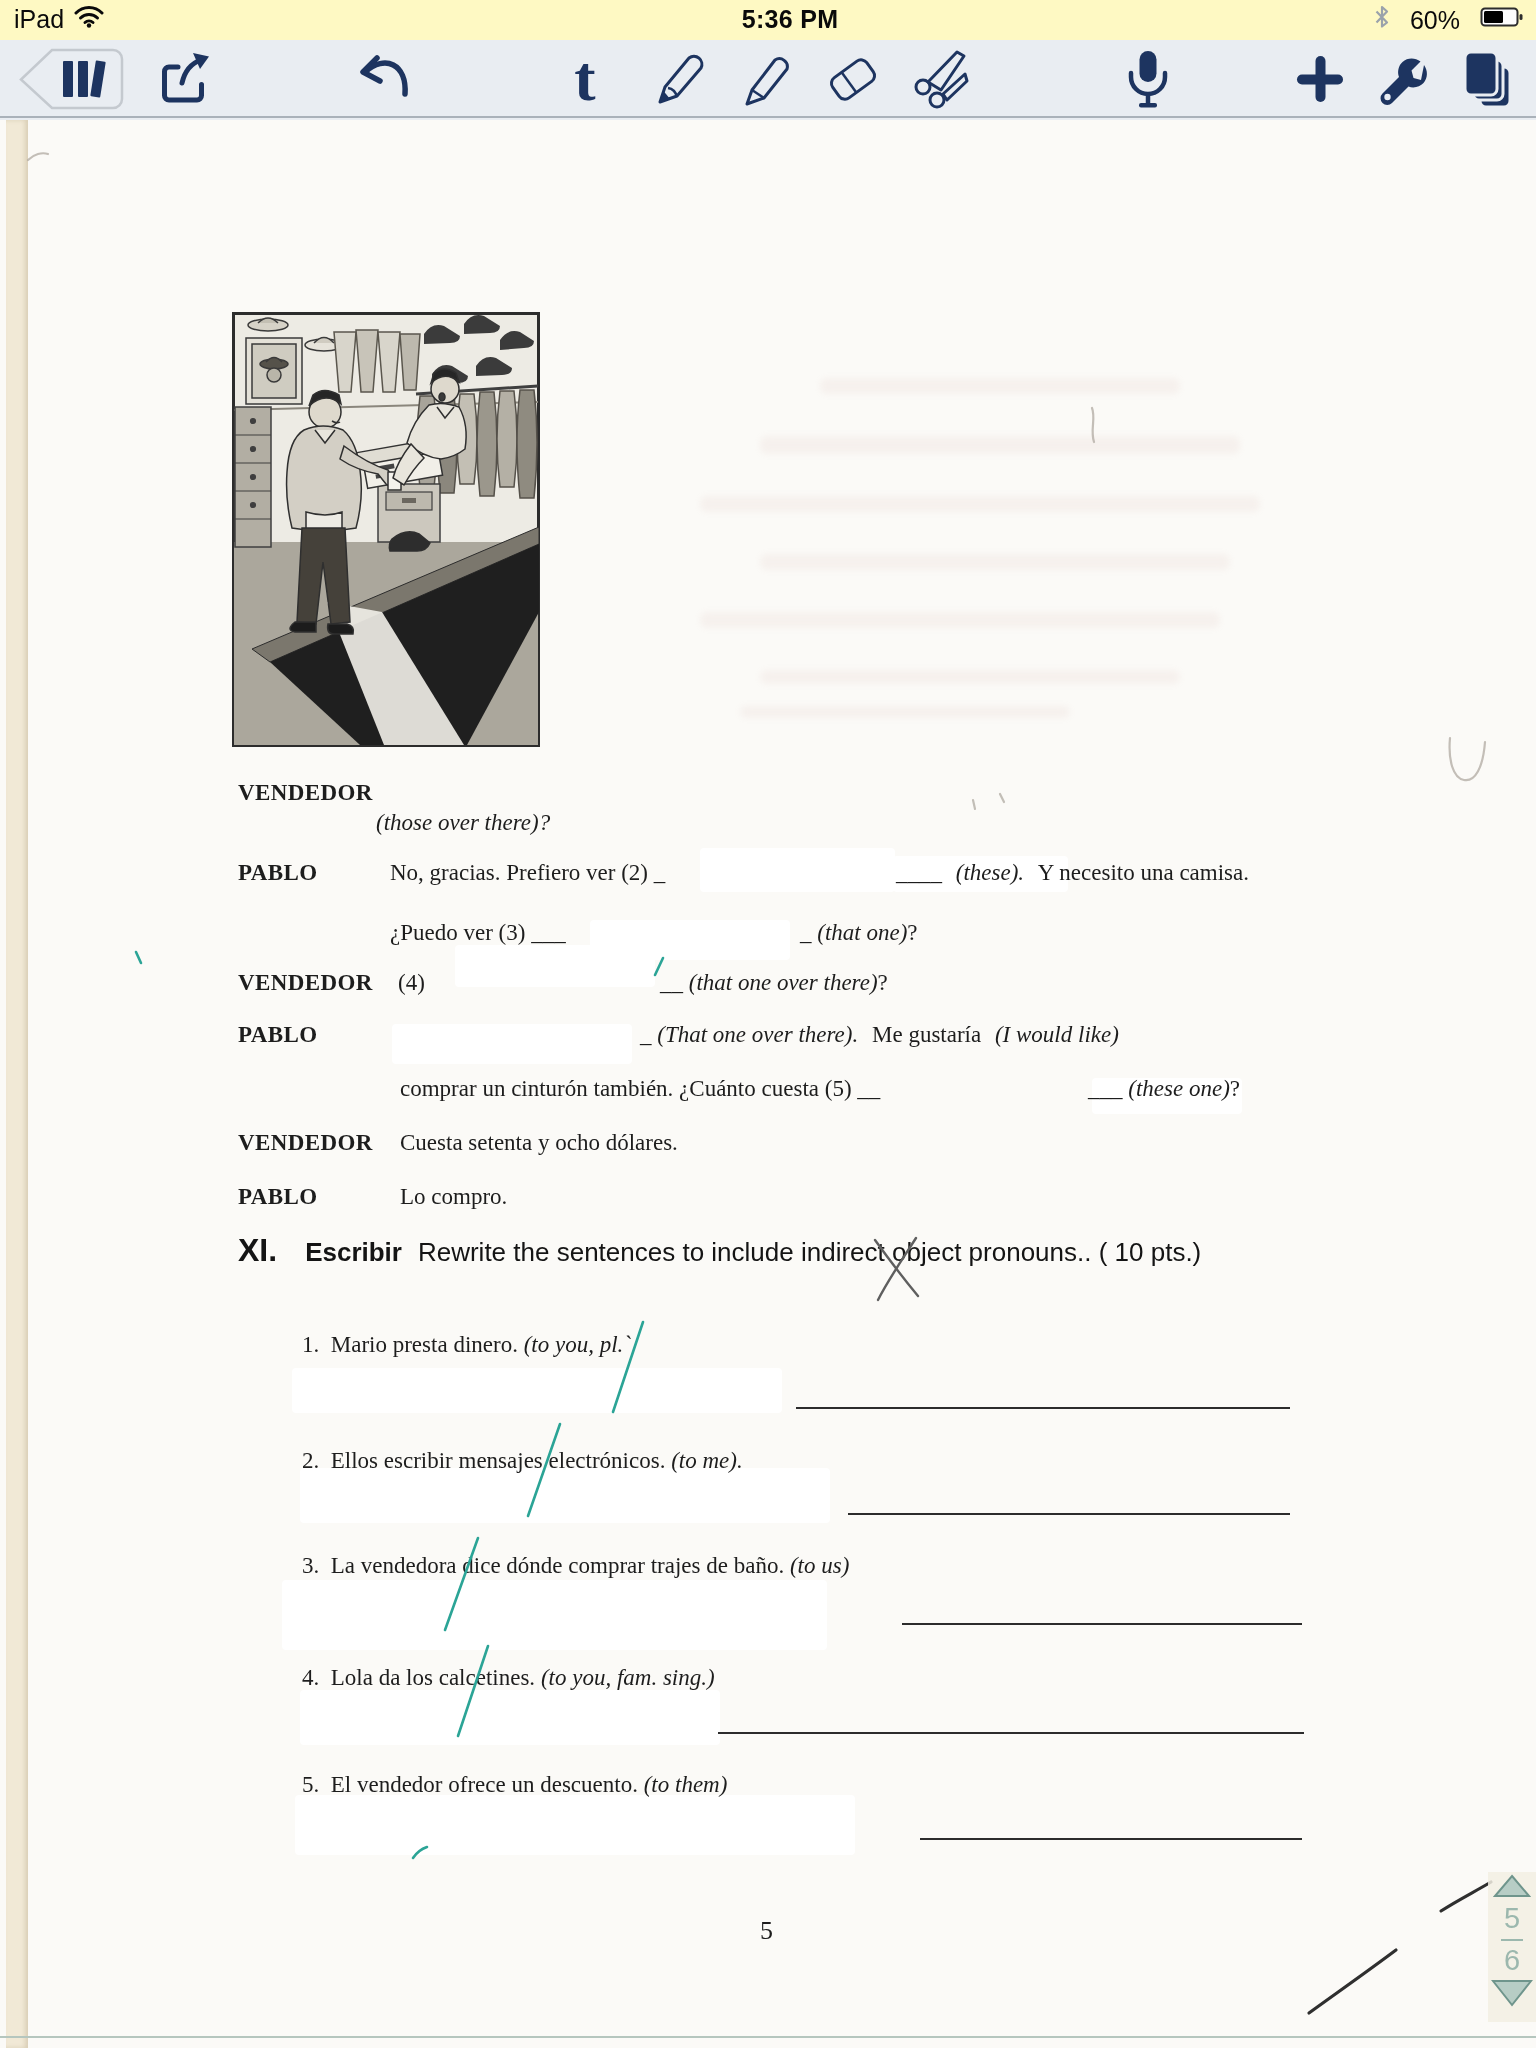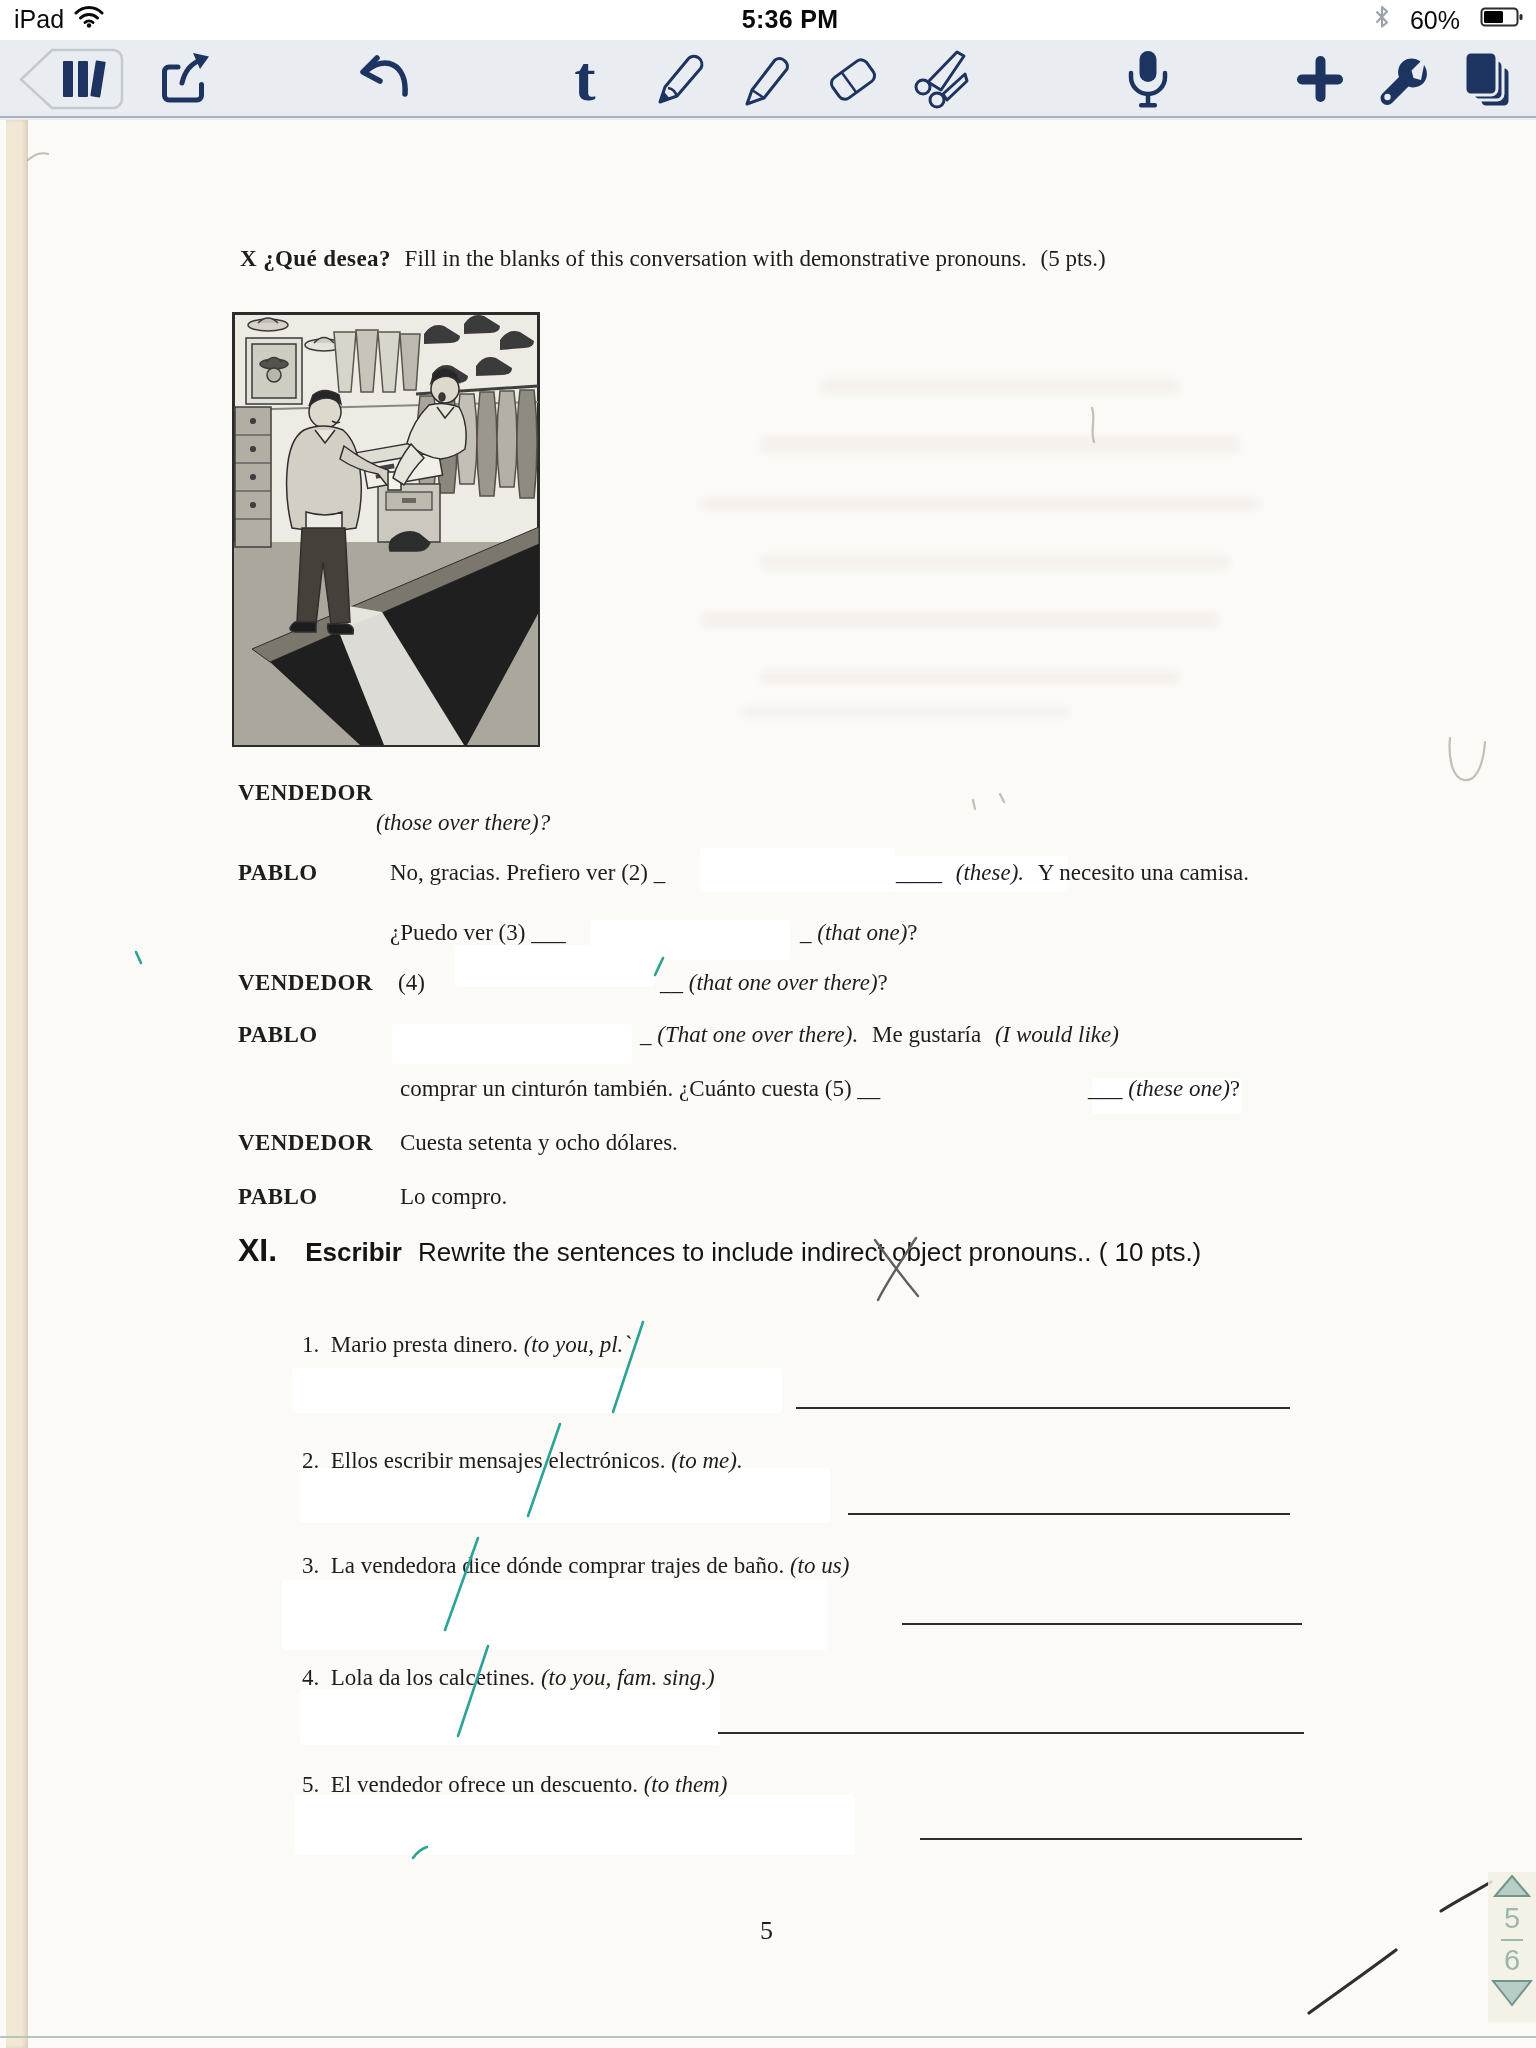--- a/index.html
+++ b/index.html
@@ -1,21 +1,21 @@
 <!DOCTYPE html>
 <html><head>
 <meta charset="utf-8">
 <style>
   * { margin:0; padding:0; box-sizing:border-box; }
   html,body { width:1536px; height:2048px; background:#e9edf2; overflow:hidden; }
   body { font-family:"Liberation Sans", sans-serif; position:relative; }
 
   
   .status-bar { position:absolute; top:0; left:0; width:1536px; height:40px;
-    background:#ffffff; display:flex; align-items:center; font-size:25px; color:#0a0a0a; }
+    background:#fef9c3; display:flex; align-items:center; font-size:25px; color:#0a0a0a; }
   .sb-left { position:absolute; left:14px; top:4px; display:flex; align-items:center; gap:10px; }
   .sb-center { position:absolute; left:0; right:0; text-align:center; top:5px; font-weight:700; letter-spacing:.3px;padding-left:44px; }
   .sb-right { position:absolute; right:12px; top:4px; display:flex; align-items:center; gap:20px; }
 
   
   .toolbar { position:absolute; top:40px; left:0; width:1536px; height:78px;
     background:#e9edf2; border-bottom:2px solid #aab2ba; }
   .tool { position:absolute; top:39px; transform:translate(-50%,-50%); background:none; border:none; cursor:pointer; }
   .ticon { display:block; }
   .t-glyph { font-family:"Liberation Serif",serif; font-weight:bold; font-size:64px; color:#1d3460; line-height:1; }
@@ -184,25 +184,20 @@
   <div class="patch" style="left:295px; top:1675px; width:560px; height:60px;"></div>
 
   <div class="ghost" style="left:820px; top:258px; width:360px; height:16px;"></div>
   <div class="ghost" style="left:760px; top:316px; width:480px; height:18px;"></div>
   <div class="ghost" style="left:700px; top:376px; width:560px; height:16px;"></div>
   <div class="ghost" style="left:760px; top:434px; width:470px; height:16px;"></div>
   <div class="ghost" style="left:700px; top:492px; width:520px; height:16px;"></div>
   <div class="ghost" style="left:760px; top:550px; width:420px; height:14px;"></div>
   <div class="ghost" style="left:740px; top:586px; width:330px; height:12px;"></div>
 
-  <div class="t" style="left:240px; top:126px;">
-    <span class="spk">X ¿Qué desea?</span>
-    <span class="gap8">Fill in the blanks of this conversation with demonstrative pronouns.</span>
-    <span class="gap8">(5 pts.)</span>
-  </div>
 
   <svg class="illus" width="308" height="435" viewBox="0 0 308 435">
     <rect x="1.5" y="1.5" width="305" height="432" fill="#edebe4" stroke="#2c2c2c" stroke-width="3"></rect>
     <rect x="2" y="230" width="304" height="203" fill="#aba79c"></rect>
     <line x1="2" y1="98" x2="306" y2="90" stroke="#8a867c" stroke-width="2"></line>
 
     <g stroke="#3a3a3a" stroke-width="1.5">
       <ellipse cx="36" cy="13" rx="20" ry="6" fill="#d6d2c7"></ellipse>
       <path d="M26,11 q10,-10 20,0" fill="#c3bfb3"></path>
       <rect x="14" y="26" width="56" height="66" fill="#e4e1d8"></rect>

